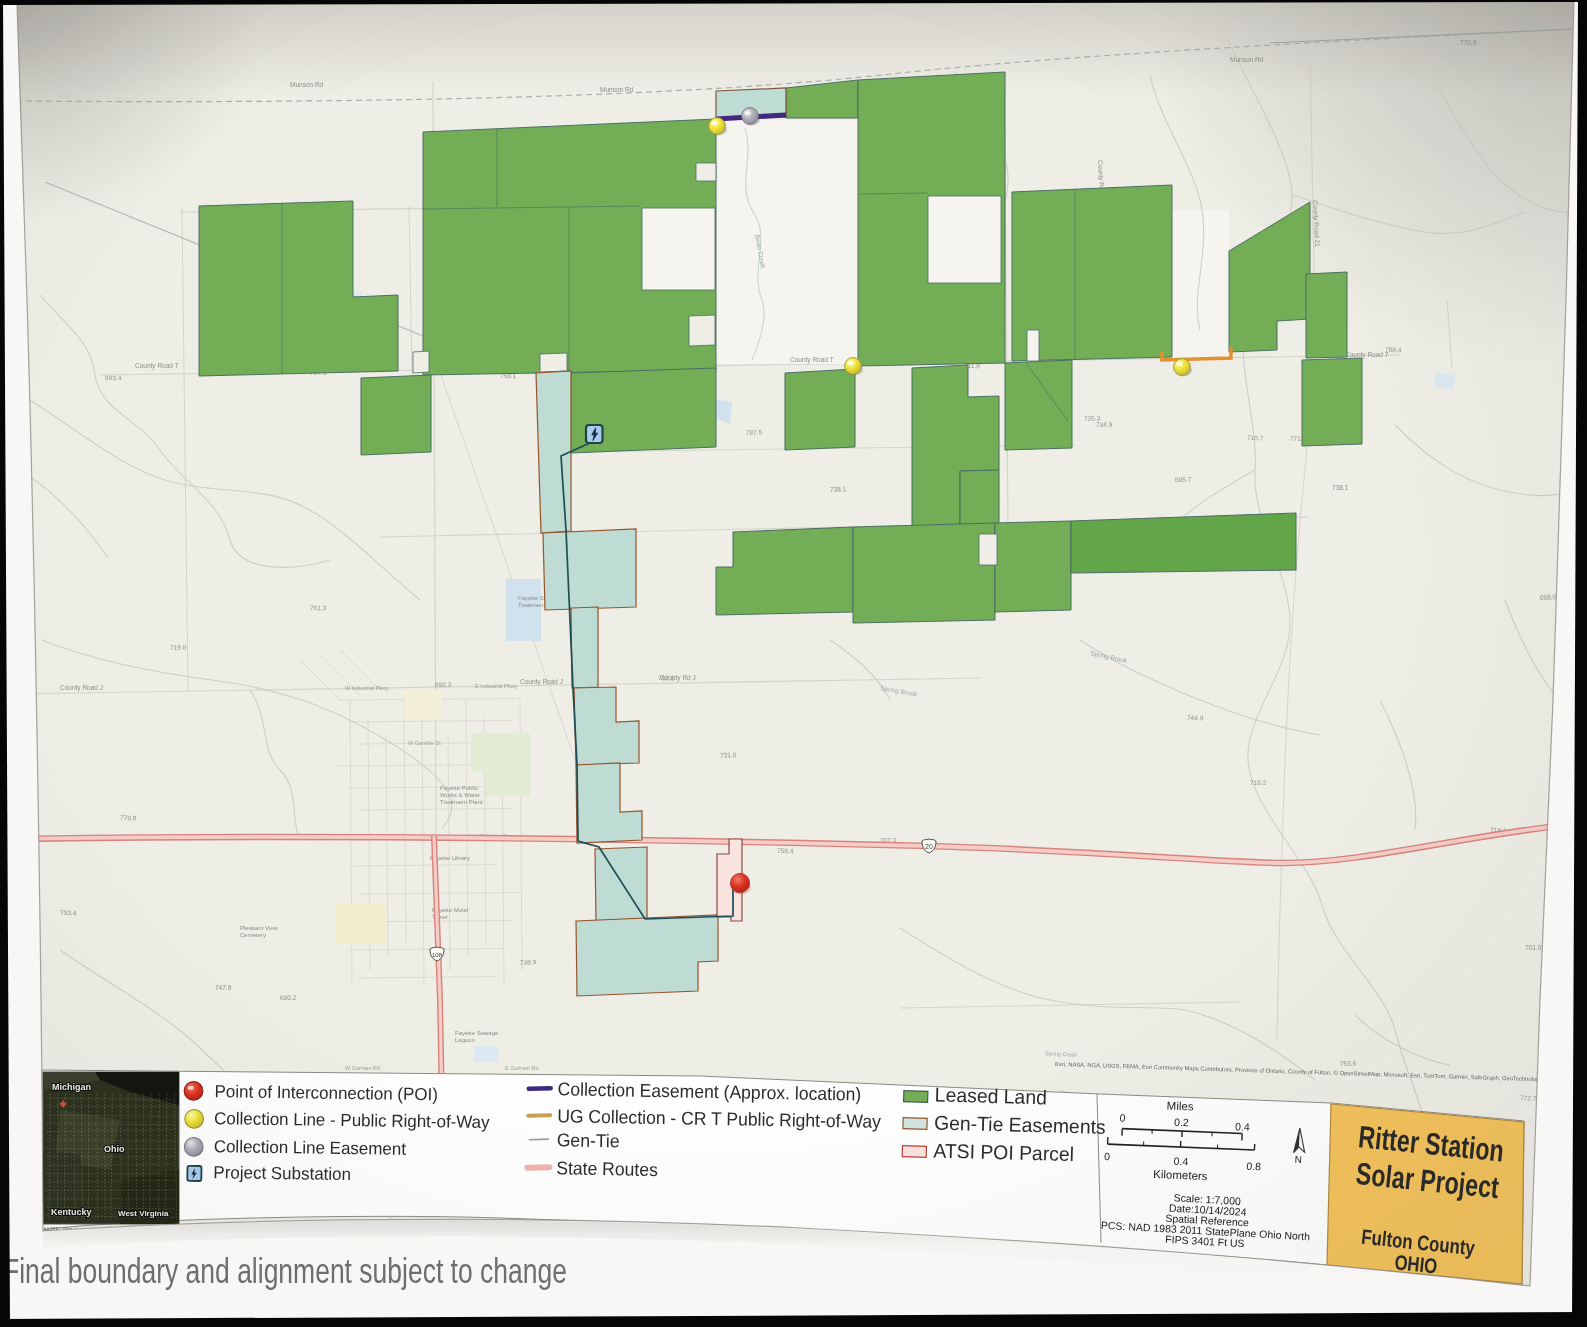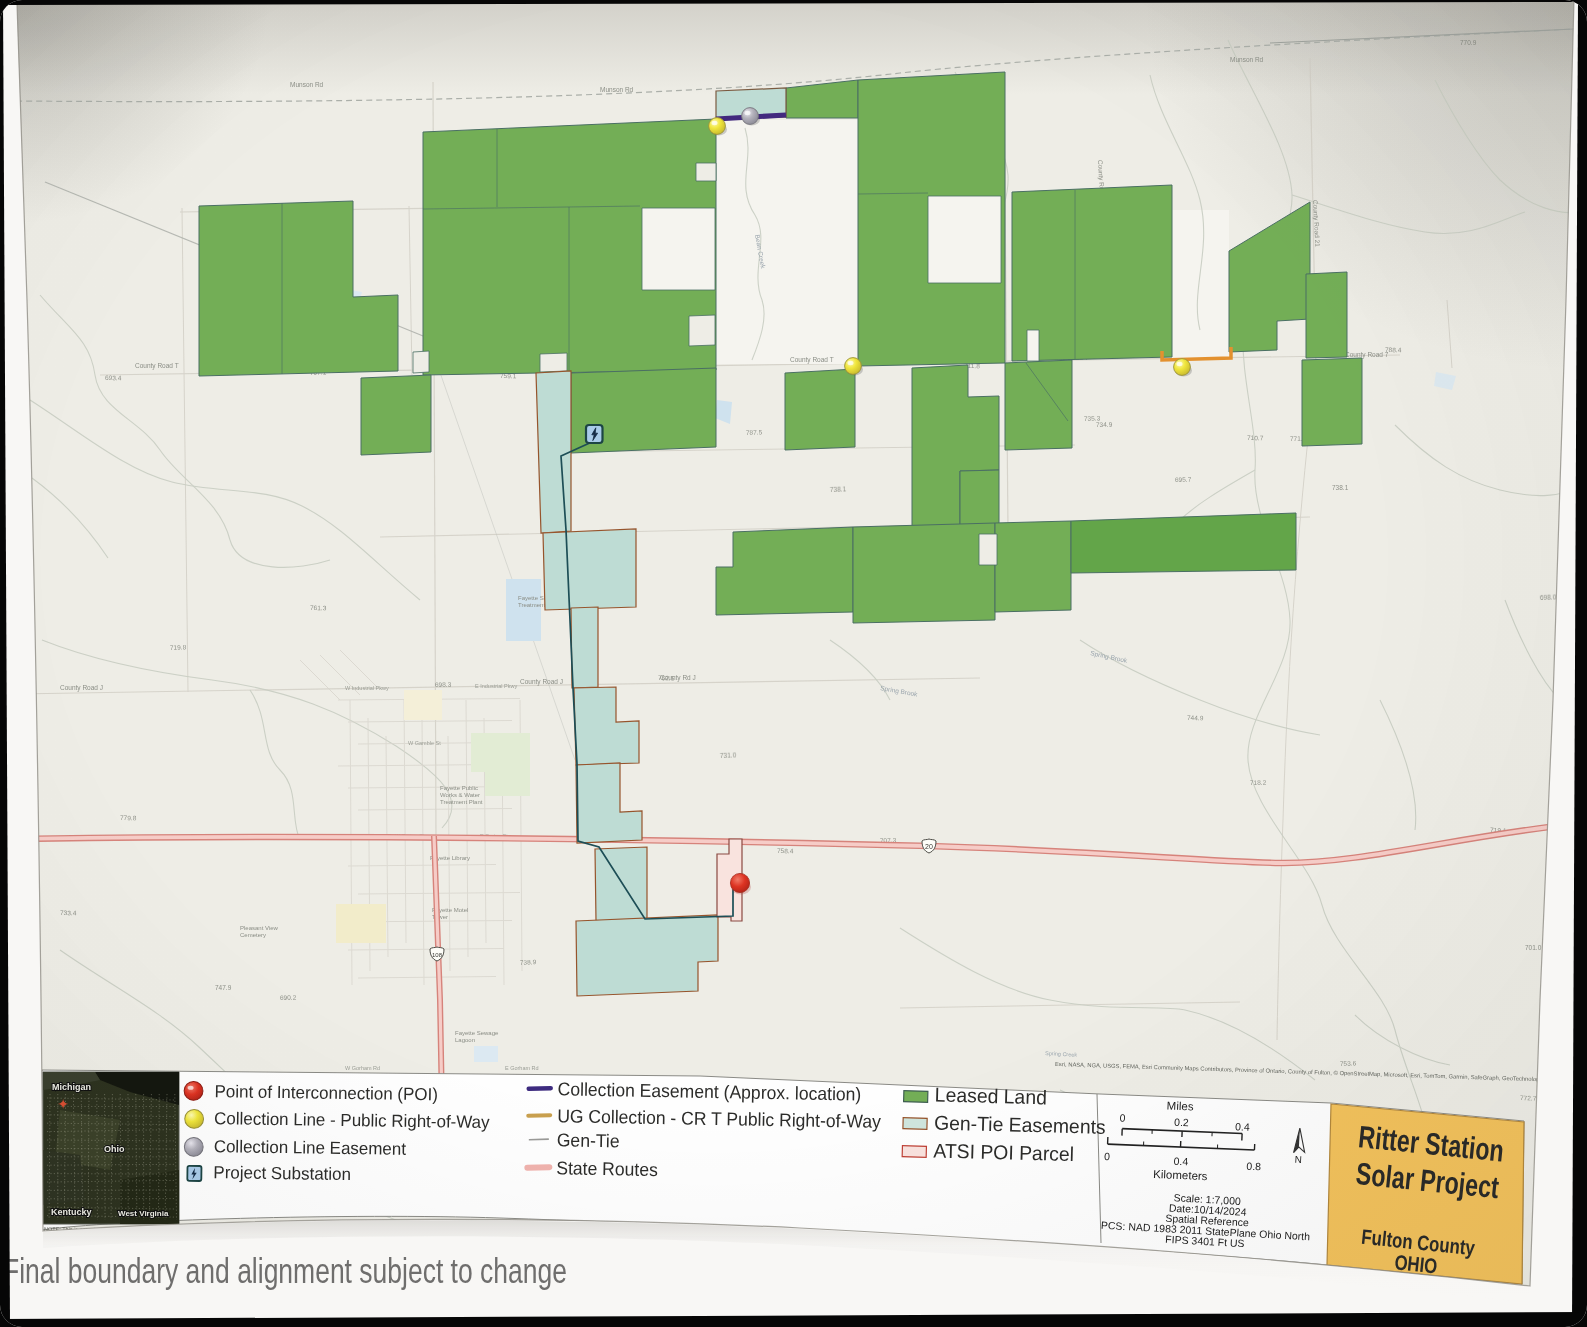--- a/index.html
+++ b/index.html
@@ -1,15 +1,15 @@
 <!DOCTYPE html>
 <html><head><meta charset="utf-8">
 <style>
 html,body{margin:0;padding:0;background:#060606;}
-#page{position:relative;width:1587px;height:1327px;overflow:hidden;font-family:"Liberation Sans",sans-serif;border-radius:22px;}
+#page{position:relative;width:1587px;height:1327px;overflow:hidden;font-family:"Liberation Sans",sans-serif;}
 </style></head>
 <body>
 <div id="page">
 <svg width="1587" height="1327" viewBox="0 0 1587 1327">
 <defs>
 <clipPath id="sheet">
           <path d="M17,4 L1574,0 L1566,300 1553,700 1540,1000 1530,1286 C1300,1260 1100,1244 800,1228 C600,1218 300,1214 43,1231 C42,1000 36,600 27,300 C24,200 19,80 17,4 Z"></path>
         </clipPath>
 <radialGradient id="vig" cx="45%" cy="42%" r="75%">
  <stop offset="55%" stop-color="#000" stop-opacity="0"></stop>

